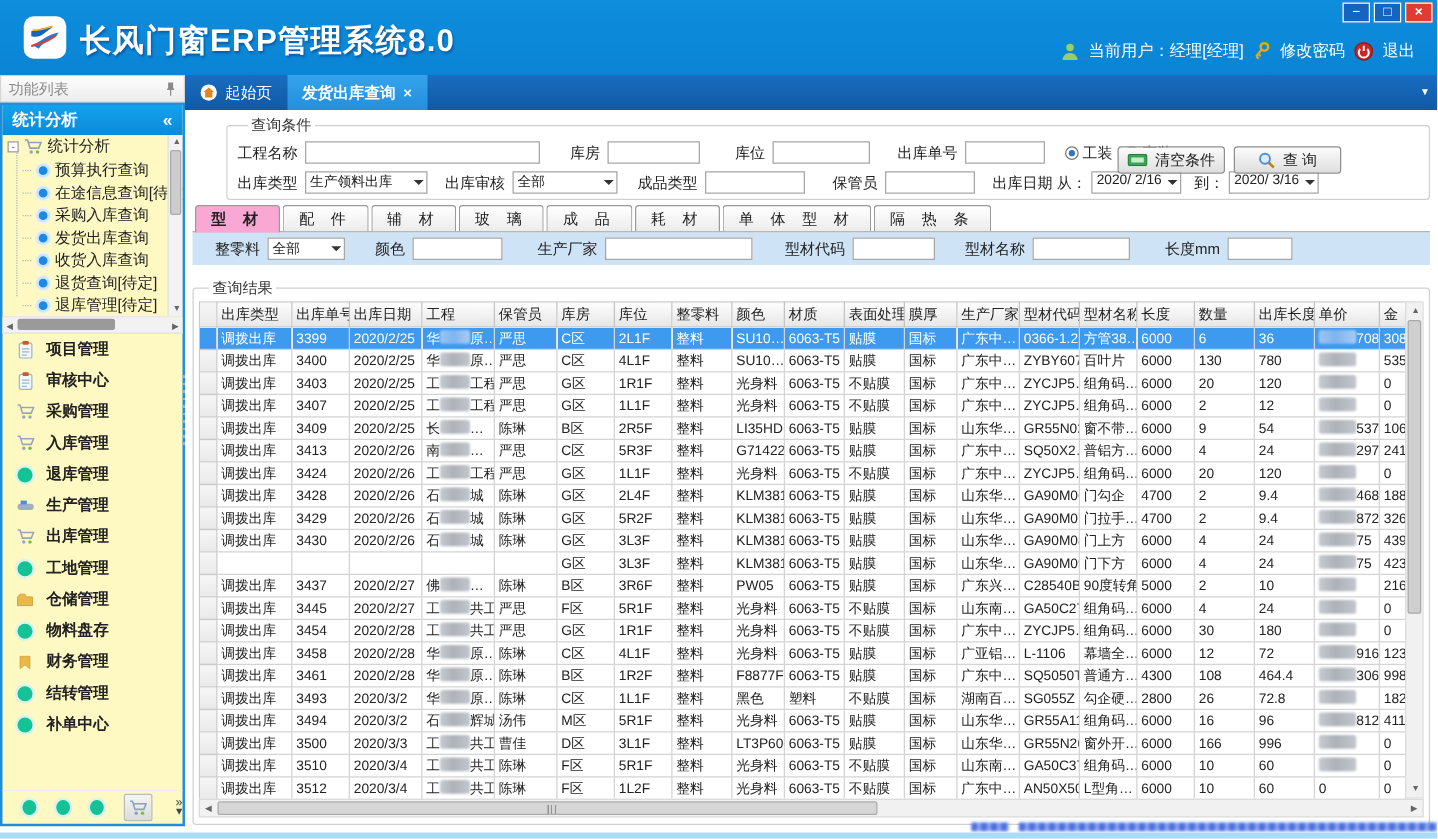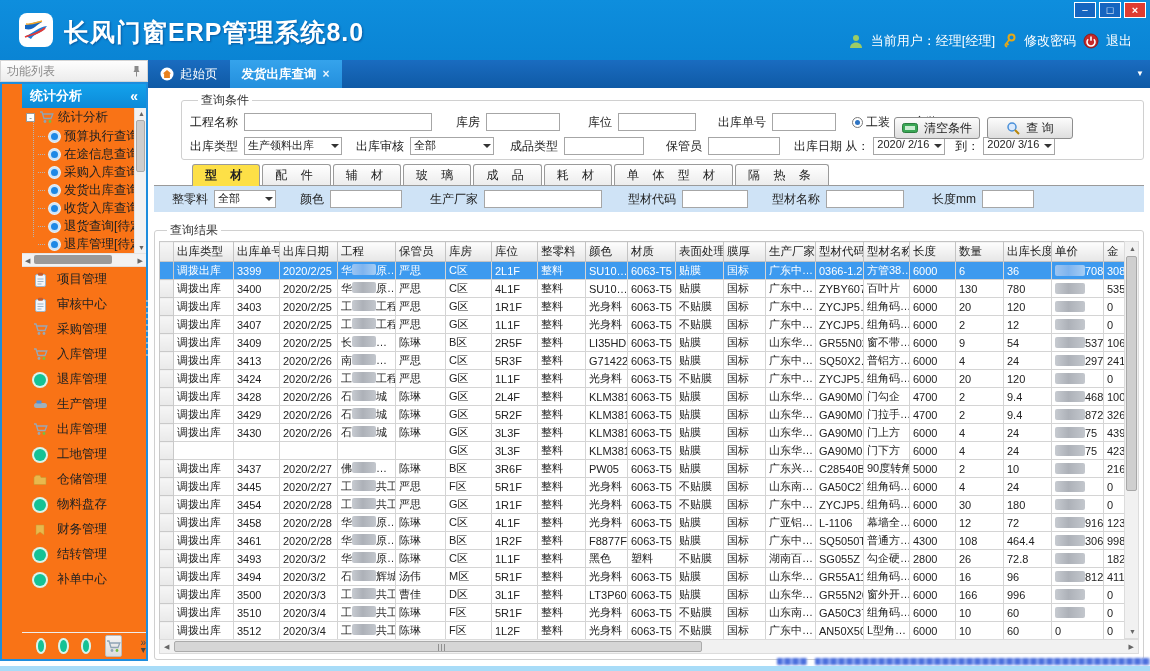--- a/index.html
+++ b/index.html
@@ -11,38 +11,38 @@
 .apptitle{position:absolute;left:64px;top:16px;color:#fff;font-size:25px;font-weight:bold;letter-spacing:1px;text-shadow:1px 1px 2px rgba(0,0,60,.35);}
 .winctrl{position:absolute;top:2px;right:4px;display:flex;gap:3px;}
 .wbtn{width:22px;height:16px;border:1px solid #fff;color:#fff;font-size:11px;line-height:14px;text-align:center;cursor:pointer;background:#1565c0;}
 .wbtn.close{background:#e03c31;font-weight:bold;}
 .userbar{position:absolute;right:18px;top:32px;display:flex;align-items:center;gap:7px;color:#fff;font-size:13px;}
 .userbar .lnk{cursor:pointer;}
 
 .body{display:flex;height:606px;}
 .sidebar{width:148px;position:relative;background:#fff;flex:none;}
 .func-header{height:22px;background:linear-gradient(#fefefe,#ececec);border:1px solid #d5d5d5;color:#8a8a8a;font-size:12px;display:flex;align-items:center;padding:0 6px;justify-content:space-between;}
-.side-panel{position:absolute;top:22px;left:0;right:0;bottom:5px;border:2px solid #1e8ddd;display:flex;flex-direction:column;background:#f97316;padding-left:20px;}
+.side-panel{position:absolute;top:22px;left:0;right:0;bottom:5px;border:2px solid #1e8ddd;display:flex;flex-direction:column;background:#fef9c3;}
 .panel-title{height:24px;background:linear-gradient(#13a2ec,#0c8ad8);color:#fff;font-size:13px;font-weight:bold;display:flex;align-items:center;justify-content:space-between;padding:0 8px;flex:none;}
 .collapse{font-size:14px;cursor:pointer;}
 .tree{position:relative;height:146px;overflow:hidden;flex:none;border-bottom:1px solid #e4e4e4;}
 .vline{position:absolute;left:11px;top:10px;bottom:16px;border-left:1px dotted #b5b5b5;}
 .troot{display:flex;align-items:center;height:19px;padding-left:4px;font-size:12.5px;color:#222;gap:4px;position:relative;}
 .expander{width:9px;height:9px;border:1px solid #9a9a9a;background:#fff;font-size:8px;line-height:7px;text-align:center;color:#555;flex:none;}
 .titem{display:flex;align-items:center;height:18px;padding-left:16px;font-size:12.5px;color:#222;gap:4px;position:relative;}
 .tline{width:7px;border-top:1px dotted #b5b5b5;flex:none;}
 .bdot{width:11px;height:11px;border-radius:50%;background:#1e88e5;border:2px solid #cfe5f8;flex:none;box-shadow:0 0 0 1px #e8f2fb;}
 .tlabel{white-space:nowrap;overflow:hidden;}
 .tvscroll{position:absolute;right:0;top:0;bottom:0;width:12px;background:#f2f2f2;border-left:1px solid #e0e0e0;font-size:7px;color:#777;text-align:center;}
 .tvscroll .thumb{position:absolute;top:12px;left:1px;width:9px;height:52px;background:#cdcdcd;border:1px solid #aaa;border-radius:2px;}
 .thscroll{height:13px;background:#f2f2f2;border-bottom:1px solid #e0e0e0;position:relative;font-size:7px;color:#777;flex:none;}
 .thscroll .thumb{position:absolute;left:12px;top:1px;width:78px;height:9px;background:#9a9a9a;border-radius:2px;}
 .sarrow{position:absolute;font-size:7px;color:#666;}
 .menu{flex:1;overflow:hidden;}
-.mitem{display:flex;align-items:center;height:25px;padding-left:10px;gap:9px;font-size:12.5px;font-weight:normal;color:#222;cursor:pointer;}
+.mitem{display:flex;align-items:center;height:25px;padding-left:10px;gap:9px;font-size:12.5px;font-weight:bold;color:#222;cursor:pointer;}
 .micon{width:16px;display:inline-flex;justify-content:center;flex:none;}
 .dot-teal{width:12px;height:12px;border-radius:50%;background:#14c295;box-shadow:0 0 0 2px #d9f4ec;display:inline-block;}
 .menu-bottom{height:27px;flex:none;display:flex;align-items:center;gap:16px;padding-left:16px;border-top:1px solid #eee;}
 .cartbtn{width:26px;height:22px;background:linear-gradient(#f4f4f4,#dcdcdc);border:1px solid #bbb;border-radius:2px;display:flex;align-items:center;justify-content:center;cursor:pointer;}
 .overflow{margin-left:2px;font-size:10px;color:#444;line-height:7px;text-align:center;cursor:pointer;}
 .grip-dots{position:absolute;right:-1px;top:240px;width:3px;height:56px;background:repeating-linear-gradient(to bottom,#9ab4c8 0 2px,transparent 2px 6px);}
 
 .main{flex:1;position:relative;background:#fff;overflow:hidden;}
 .tabbar{height:28px;background:linear-gradient(#1a6cc0,#0f5aa6);display:flex;align-items:flex-end;position:relative;}
 .doc-tab{height:28px;display:flex;align-items:center;gap:6px;padding:0 12px;color:#fff;font-size:12.5px;cursor:pointer;}
@@ -59,21 +59,21 @@
 .combo{height:18px;border:1px solid #a6a6a6;background:#fff;font-size:11px;display:flex;padding-left:3px;position:relative;cursor:pointer;white-space:nowrap;overflow:hidden;}
 .combo .arr{position:absolute;right:2px;top:6px;width:0;height:0;border:4px solid transparent;border-top-color:#333;}
 .combo span{overflow:hidden;white-space:nowrap;}
 .radio{width:11px;height:11px;border:1px solid #7a7a7a;border-radius:50%;background:#fff;display:inline-block;position:relative;margin-right:3px;vertical-align:-2px;}
 .radio.sel::after{content:"";position:absolute;left:2px;top:2px;width:5px;height:5px;border-radius:50%;background:#2d74c4;}
 .btncol{position:absolute;left:712px;top:8px;display:flex;flex-direction:row;gap:7px;}
 .btn{width:86px;height:22px;background:linear-gradient(#fcfcfc,#dedede);border:1px solid #8e8e8e;border-radius:3px;font-size:12px;color:#222;display:flex;align-items:center;justify-content:center;gap:6px;cursor:pointer;}
 
 .mtabs{display:flex;margin-top:4px;border-bottom:1px solid #9a9a9a;height:22px;padding-left:2px;gap:2px;}
 .mtab{padding:0 12px;font-size:12px;letter-spacing:5px;color:#222;border:1px solid #9a9a9a;border-bottom:none;border-radius:3px 3px 0 0;background:linear-gradient(#fff,#ececec);display:flex;align-items:center;cursor:pointer;}
-.mtab.active{background:#fde047;font-weight:bold;height:22px;margin-bottom:-1px;margin-left:36px;}
+.mtab.active{background:#f9a8d4;font-weight:bold;height:22px;margin-bottom:-1px;}
 .filterbar{height:26px;background:#cfe3f6;display:flex;align-items:center;font-size:12px;color:#222;padding-left:18px;}
 
 .qr{margin-top:10px;height:438px;padding:2px 4px 0 4px;}
 .gridwrap{position:relative;height:398px;overflow:hidden;}
 .gridclip{position:absolute;left:0;top:0;width:972px;height:398px;overflow:hidden;}
 table{border-collapse:collapse;table-layout:fixed;width:974px;}
 th,td{border:1px solid #d4d4d4;font-size:11px;font-weight:normal;text-align:left;padding:0 3px;white-space:nowrap;overflow:hidden;height:18px;color:#222;}
 thead th{background:linear-gradient(#fdfdfd,#e6e6e6);border-color:#c3c3c3;height:20px;font-size:11.5px;}
 th.rowhdr,td.rowhdr{background:linear-gradient(#f6f6f6,#e9e9e9);border-color:#c9c9c9;}
 tr.sel td{background:#3d9aef;color:#fff;}
@@ -679,21 +679,21 @@
                       <td>6063-T5</td>
                       <td>贴膜</td>
                       <td>国标</td>
                       <td>山东华…</td>
                       <td>GA90M06.</td>
                       <td>门勾企</td>
                       <td>4700</td>
                       <td>2</td>
                       <td>9.4</td>
                       <td><span class="mask price"></span>468</td>
-                      <td>100</td>
+                      <td>188</td>
                     </tr>
                     <tr>
                       <td class="rowhdr"></td>
                       <td>调拨出库</td>
                       <td>3429</td>
                       <td>2020/2/26</td>
                       <td>石<span class="mask"></span>城</td>
                       <td>陈琳</td>
                       <td>G区</td>
                       <td>5R2F</td>

